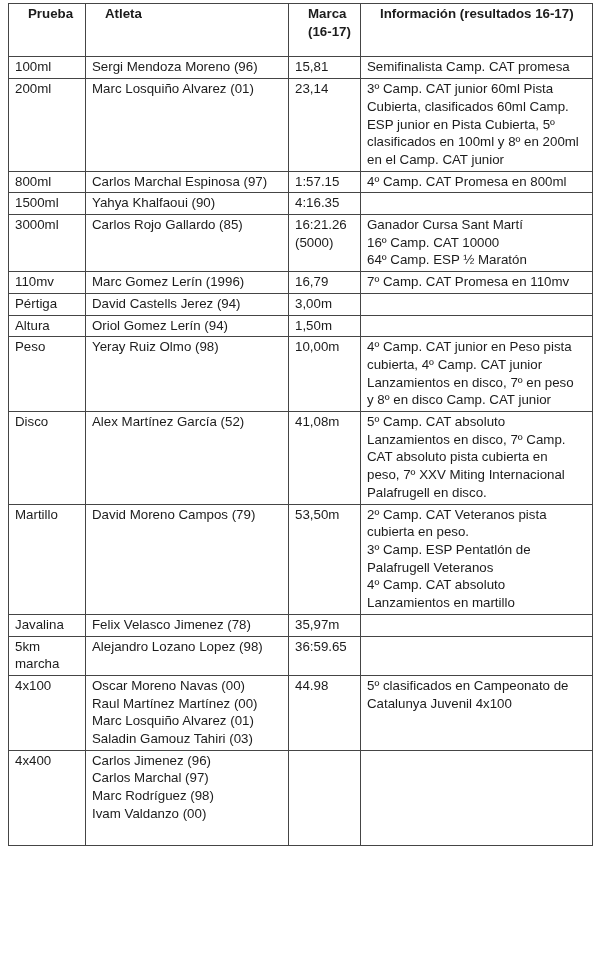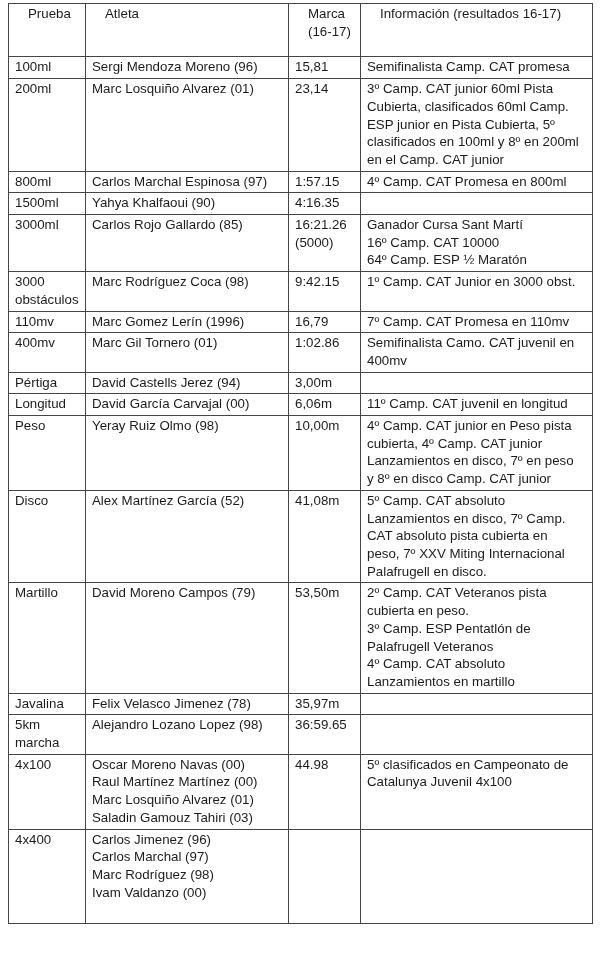--- a/index.html
+++ b/index.html
@@ -26,21 +26,21 @@
   table.results th,
   table.results td {
     border: 1px solid #454545;
     vertical-align: top;
     text-align: left;
     padding: 1px 4px 2px 6px;
     overflow: hidden;
     word-wrap: break-word;
   }
   table.results th {
-    font-weight: normal;
+    font-weight: bold;
     padding-bottom: 16px;
     padding-left: 19px;
   }
   table.results th.col-info { padding-bottom: 2px; }
   col.col-prueba { width: 77px; }
   col.col-atleta { width: 203px; }
   col.col-marca  { width: 72px; }
   col.col-info   { width: 232px; }
   tbody tr:last-child td { padding-bottom: 22px; }
   th div, td div { min-height: 17.7px; }
@@ -144,87 +144,55 @@
             <div>(5000)</div>
           </td>
           <td>
             <div>Ganador Cursa Sant Martí</div>
             <div>16º Camp. CAT 10000</div>
             <div>64º Camp. ESP ½ Maratón</div>
           </td>
         </tr>
         <tr>
           <td>
-            <div>3000</div>
-            <div>obstáculos</div>
-          </td>
-          <td>
-            <div>Marc Rodríguez Coca (98)</div>
-          </td>
-          <td>
-            <div>9:42.15</div>
-          </td>
-          <td>
-            <div>1º Camp. CAT Junior en 3000 obst.</div>
-          </td>
-        </tr>
-        <tr>
-          <td>
             <div>110mv</div>
           </td>
           <td>
             <div>Marc Gomez Lerín (1996)</div>
           </td>
           <td>
             <div>16,79</div>
           </td>
           <td>
             <div>7º Camp. CAT Promesa en 110mv</div>
           </td>
         </tr>
         <tr>
           <td>
-            <div>400mv</div>
-          </td>
-          <td>
-            <div>Marc Gil Tornero (01)</div>
-          </td>
-          <td>
-            <div>1:02.86</div>
-          </td>
-          <td>
-            <div>Semifinalista Camo. CAT juvenil en</div>
-            <div>400mv</div>
-          </td>
-        </tr>
-        <tr>
-          <td>
             <div>Pértiga</div>
           </td>
           <td>
             <div>David Castells Jerez (94)</div>
           </td>
           <td>
             <div>3,00m</div>
           </td>
           <td></td>
         </tr>
         <tr>
           <td>
-            <div>Longitud</div>
-          </td>
-          <td>
-            <div>David García Carvajal (00)</div>
-          </td>
-          <td>
-            <div>6,06m</div>
-          </td>
-          <td>
-            <div>11º Camp. CAT juvenil en longitud</div>
-          </td>
+            <div>Altura</div>
+          </td>
+          <td>
+            <div>Oriol Gomez Lerín (94)</div>
+          </td>
+          <td>
+            <div>1,50m</div>
+          </td>
+          <td></td>
         </tr>
         <tr>
           <td>
             <div>Peso</div>
           </td>
           <td>
             <div>Yeray Ruiz Olmo (98)</div>
           </td>
           <td>
             <div>10,00m</div>

